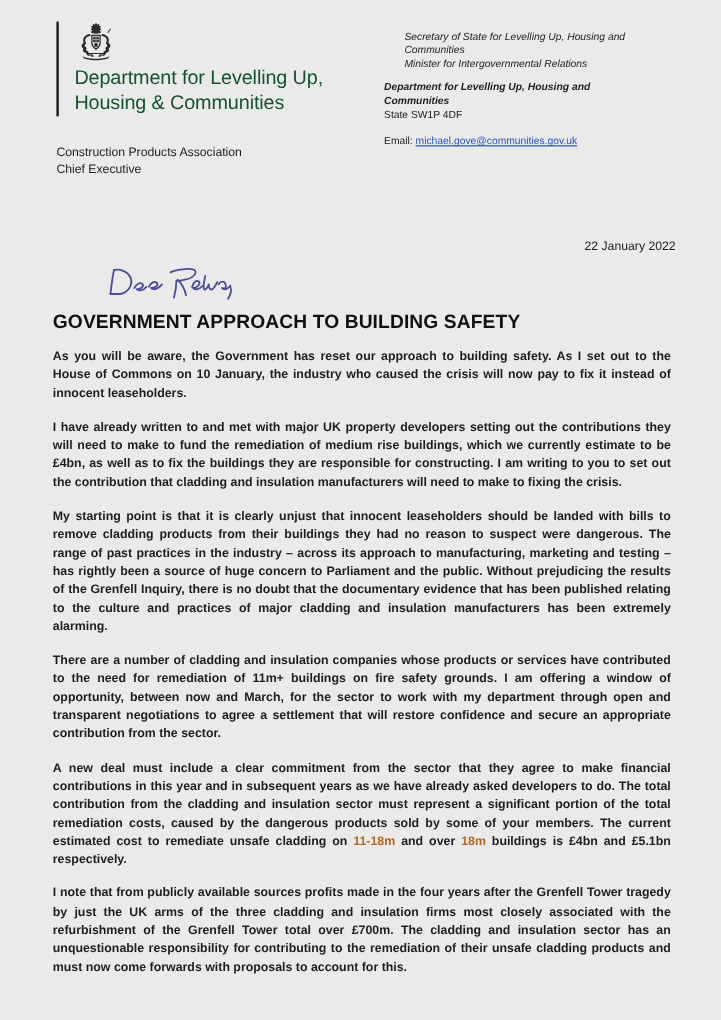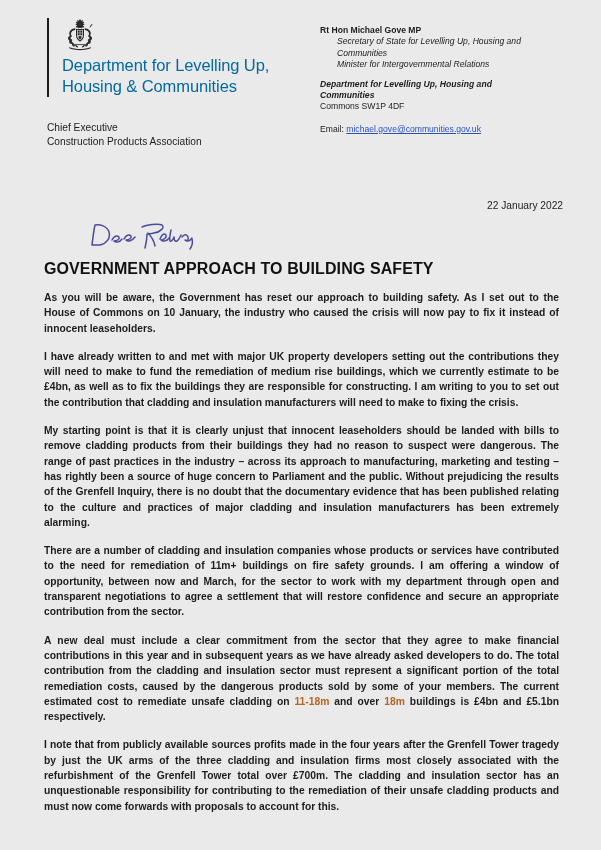--- a/index.html
+++ b/index.html
@@ -46,21 +46,21 @@
     width: 36px;
     height: 34px;
     display: block;
     margin-bottom: 3px;
   }
   .brand-name {
     font-size: 16.5px;
     line-height: 21px;
     font-weight: 400;
     letter-spacing: -0.1px;
-    color: #0369a1;
+    color: #14532d;
     white-space: pre-line;
   }
 
   .dept-block {
     position: absolute;
     left: 320px;
     top: 7px;
     width: 260px;
     font-size: 8.6px;
     line-height: 11.4px;
@@ -171,35 +171,34 @@
 
           <path d="M14 58 c8 3 14 4 22 4 s14-1 22-4 l-1.4 3.2 c-7.6 2.6 -13.4 3.4 -20.6 3.4 s-13-.8 -20.6-3.4z"></path>
           <path d="M20 52.5 h32 v1.6 h-32z"></path>
         </g>
       </svg>
       <div class="brand-name">Department for Levelling Up,
 Housing &amp; Communities</div>
     </div>
 
     <div class="dept-block">
-      <div class="nm">Rt Hon Michael Gove MP</div>
       <div class="role">Secretary of State for Levelling Up, Housing and</div>
       <div class="role">Communities</div>
       <div class="role">Minister for Intergovernmental Relations</div>
       <div class="spacer"></div>
       <div class="dept">Department for Levelling Up, Housing and</div>
       <div class="dept">Communities</div>
-      <div class="addr-line">Commons SW1P 4DF</div>
+      <div class="addr-line">State SW1P 4DF</div>
       <div class="email-row"><span>Email:</span> <a class="email-link" href="#">michael.gove@communities.gov.uk</a></div>
     </div>
   </div>
 
   <div class="addressee">
+    <div>Construction Products Association</div>
     <div>Chief Executive</div>
-    <div>Construction Products Association</div>
   </div>
 
   <div class="date">22 January 2022</div>
 
   <div class="salutation" title="Dear Peter,">
     <svg width="120" height="36" viewBox="0 0 120 36" xmlns="http://www.w3.org/2000/svg">
       <g fill="none" stroke="#4c4c9c" stroke-width="1.5" stroke-linecap="round" stroke-linejoin="round">
         <path d="M4 26 C5 18, 6 10, 7 6 C12 5, 19 7, 21 13 C23 19, 18 25, 12 26 C9 26, 6 26, 4 26"></path>
         <path d="M24 21 C26 17, 29 16, 31 18 C32 20, 29 22, 26 22 C28 24, 32 23, 34 20"></path>
         <path d="M36 20 C38 16, 41 15, 43 17 C44 19, 41 21, 38 21 C40 23, 44 22, 47 18"></path>

